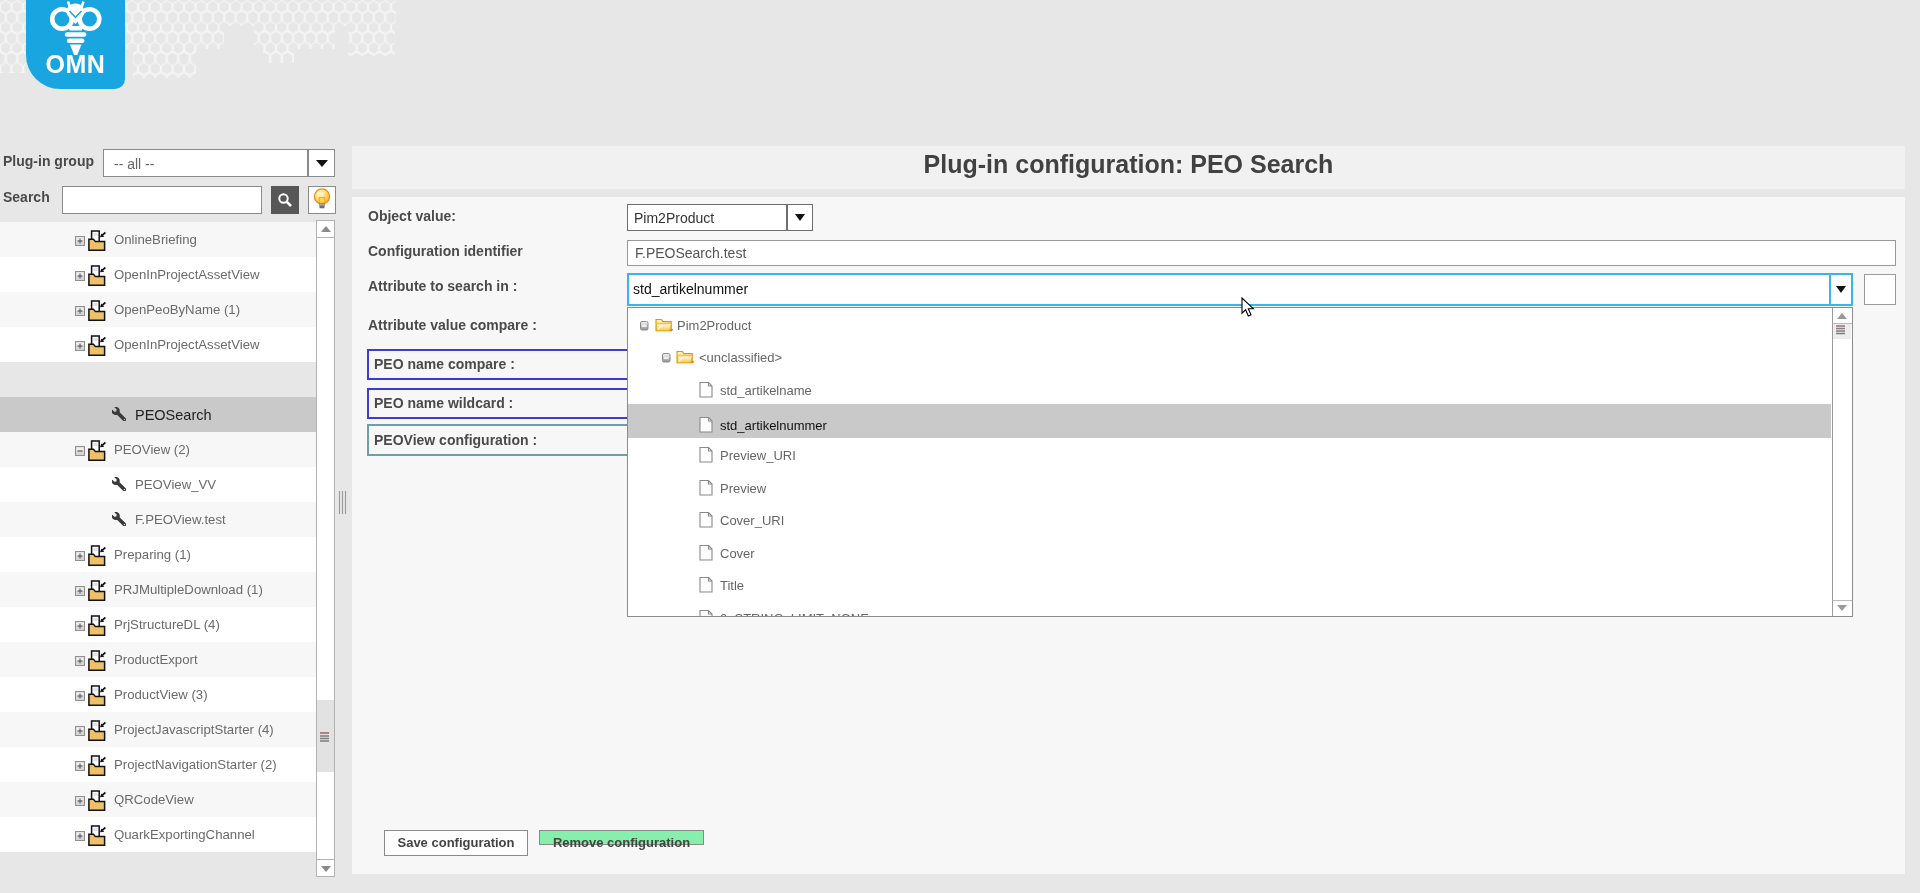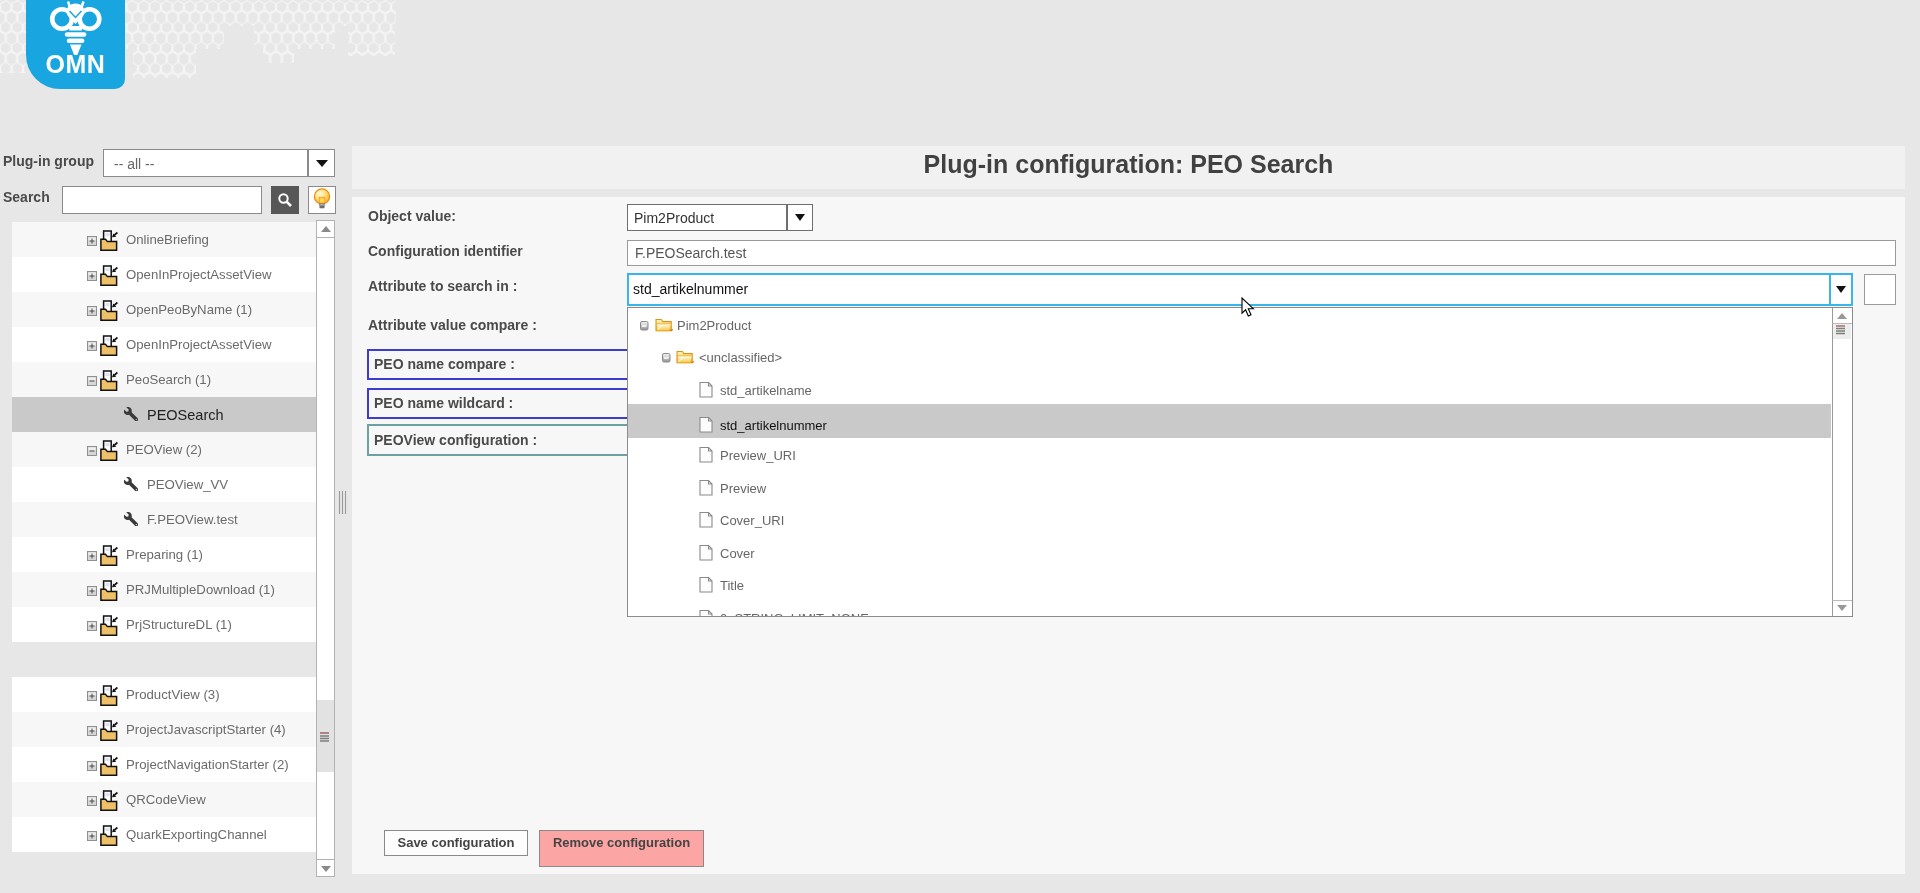--- a/index.html
+++ b/index.html
@@ -140,21 +140,21 @@
         <stop offset="0.45" stop-color="#cfcfcf"></stop>
         <stop offset="1" stop-color="#8f8f8f"></stop>
     </linearGradient>
     <g id="dminus">
       <rect x="0.5" y="0.5" width="7.5" height="8.5" rx="1.5" fill="url(#mg)" stroke="#8a8a8a" stroke-width="1"></rect>
       <path d="M2,5 h4.5" stroke="#fdfdfd" stroke-width="1.5"></path>
     </g>
   </defs>
 </svg>
 
-<div id="tree" class="abs" style="left:12px;top:222px;width:316px;height:655px;overflow:hidden;">
+<div id="tree" class="abs" style="left:0;top:222px;width:316px;height:655px;overflow:hidden;">
   <div class="treerow" style="top:0;background:#f7f7f7;">
       <svg class="pm" width="10" height="10">
         <use href="#plusbox"></use>
       </svg>
       <svg class="icon" width="18" height="22" viewBox="0 0 18 22">
         <use href="#plugicon"></use>
       </svg>
       <span class="txt">OnlineBriefing</span>
     </div>
   <div class="treerow" style="top:35px;background:#ffffff;">
@@ -176,29 +176,20 @@
       <span class="txt">OpenPeoByName (1)</span>
     </div>
   <div class="treerow" style="top:105px;background:#fff;">
       <svg class="pm" width="10" height="10">
         <use href="#plusbox"></use>
       </svg>
       <svg class="icon" width="18" height="22" viewBox="0 0 18 22">
         <use href="#plugicon"></use>
       </svg>
       <span class="txt">OpenInProjectAssetView</span>
-    </div>
-  <div class="treerow" style="top:140px;background:#f7f7f7;">
-      <svg class="pm" width="10" height="10">
-        <use href="#minusbox"></use>
-      </svg>
-      <svg class="icon" width="18" height="22" viewBox="0 0 18 22">
-        <use href="#plugicon"></use>
-      </svg>
-      <span class="txt">PeoSearch (1)</span>
     </div>
   <div class="treerow child" style="top:175px;background:#c9c9c9;">
       <svg class="icon" width="14" height="14" viewBox="0 0 14 14">
         <use href="#wrenchicon"></use>
       </svg>
       <span class="txt" style="color:#222;font-size:14.5px;">PEOSearch</span>
     </div>
   <div class="treerow" style="top:210px;background:#f7f7f7;">
       <svg class="pm" width="10" height="10">
         <use href="#minusbox"></use>
@@ -238,21 +229,30 @@
       </svg>
       <span class="txt">PRJMultipleDownload (1)</span>
     </div>
   <div class="treerow" style="top:385px;background:#fff;">
       <svg class="pm" width="10" height="10">
         <use href="#plusbox"></use>
       </svg>
       <svg class="icon" width="18" height="22" viewBox="0 0 18 22">
         <use href="#plugicon"></use>
       </svg>
-      <span class="txt">PrjStructureDL (1)</span>
+      <span class="txt">PrjStructureDL (4)</span>
+    </div>
+  <div class="treerow" style="top:420px;background:#f7f7f7;">
+      <svg class="pm" width="10" height="10">
+        <use href="#plusbox"></use>
+      </svg>
+      <svg class="icon" width="18" height="22" viewBox="0 0 18 22">
+        <use href="#plugicon"></use>
+      </svg>
+      <span class="txt">ProductExport</span>
     </div>
   <div class="treerow" style="top:455px;background:#fff;">
       <svg class="pm" width="10" height="10">
         <use href="#plusbox"></use>
       </svg>
       <svg class="icon" width="18" height="22" viewBox="0 0 18 22">
         <use href="#plugicon"></use>
       </svg>
       <span class="txt">ProductView (3)</span>
     </div>
@@ -417,13 +417,13 @@
   </svg>
   <div class="abs" style="right:0;bottom:0;width:20px;height:16px;background:#fff;border-left:1px solid #9a9a9a;border-top:1px solid #bbb;"></div>
   <div class="abs" style="right:5px;bottom:5px;width:0;height:0;border-left:5px solid transparent;border-right:5px solid transparent;border-top:6px solid #999;"></div>
 </div>
 
 <svg class="abs" style="left:1241px;top:297px;z-index:20" width="14" height="21" viewBox="0 0 14 21">
   <path d="M1,1 L1,16.2 L4.6,12.8 L7.3,18.9 L10,17.7 L7.3,11.7 L12.3,11.7 Z" fill="#fff" stroke="#000" stroke-width="1.1"></path>
 </svg>
 
 <div class="abs" style="left:384px;top:830px;width:144px;height:26px;background:#fdfdfd;border:1px solid #8a8a8a;text-align:center;font-weight:bold;font-size:13px;color:#444;line-height:24px;">Save configuration</div>
-<div class="abs" style="left:539px;top:830px;width:165px;height:37px;background:#fca5a5;border:1px solid #8a8a8a;text-align:center;font-weight:bold;font-size:13px;color:#444;line-height:24px;">Remove configuration</div>
+<div class="abs" style="left:539px;top:830px;width:165px;height:15px;background:#86efac;border:1px solid #8a8a8a;text-align:center;font-weight:bold;font-size:13px;color:#444;line-height:24px;">Remove configuration</div>
 
 </body></html>

